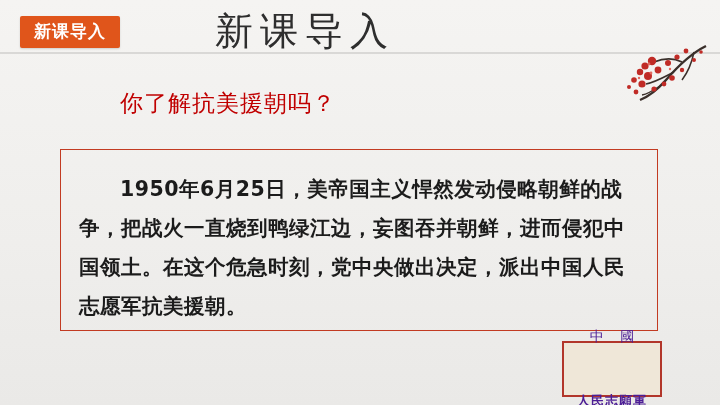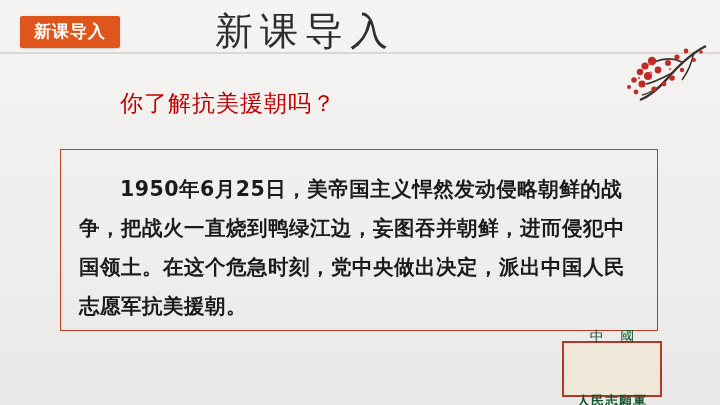--- a/index.html
+++ b/index.html
@@ -64,21 +64,21 @@
   
   .blossom{position:absolute;right:8px;top:40px;width:130px;height:75px;}
 
   
   .seal{
     position:absolute;right:58px;bottom:8px;
     width:96px;height:52px;
     border:2px solid #b2362a;
     background:#efe7d8;
     display:flex;flex-direction:column;align-items:center;justify-content:center;
-    color:#14532d;
+    color:#4c1d95;
     font-family:"DejaVu Serif","Liberation Serif",serif;
     box-shadow:0 0 0 1px #efe7d8 inset;
   }
   .seal .l1{font-size:14px;letter-spacing:6px;line-height:17px;padding-left:6px;}
   .seal .l2{font-size:13px;letter-spacing:1px;line-height:18px;font-weight:bold;margin-top:45px;}
   .seal .bar{width:86%;height:2px;background:#b2362a;margin:1px 0;}
 </style>
 </head>
 <body>
 

